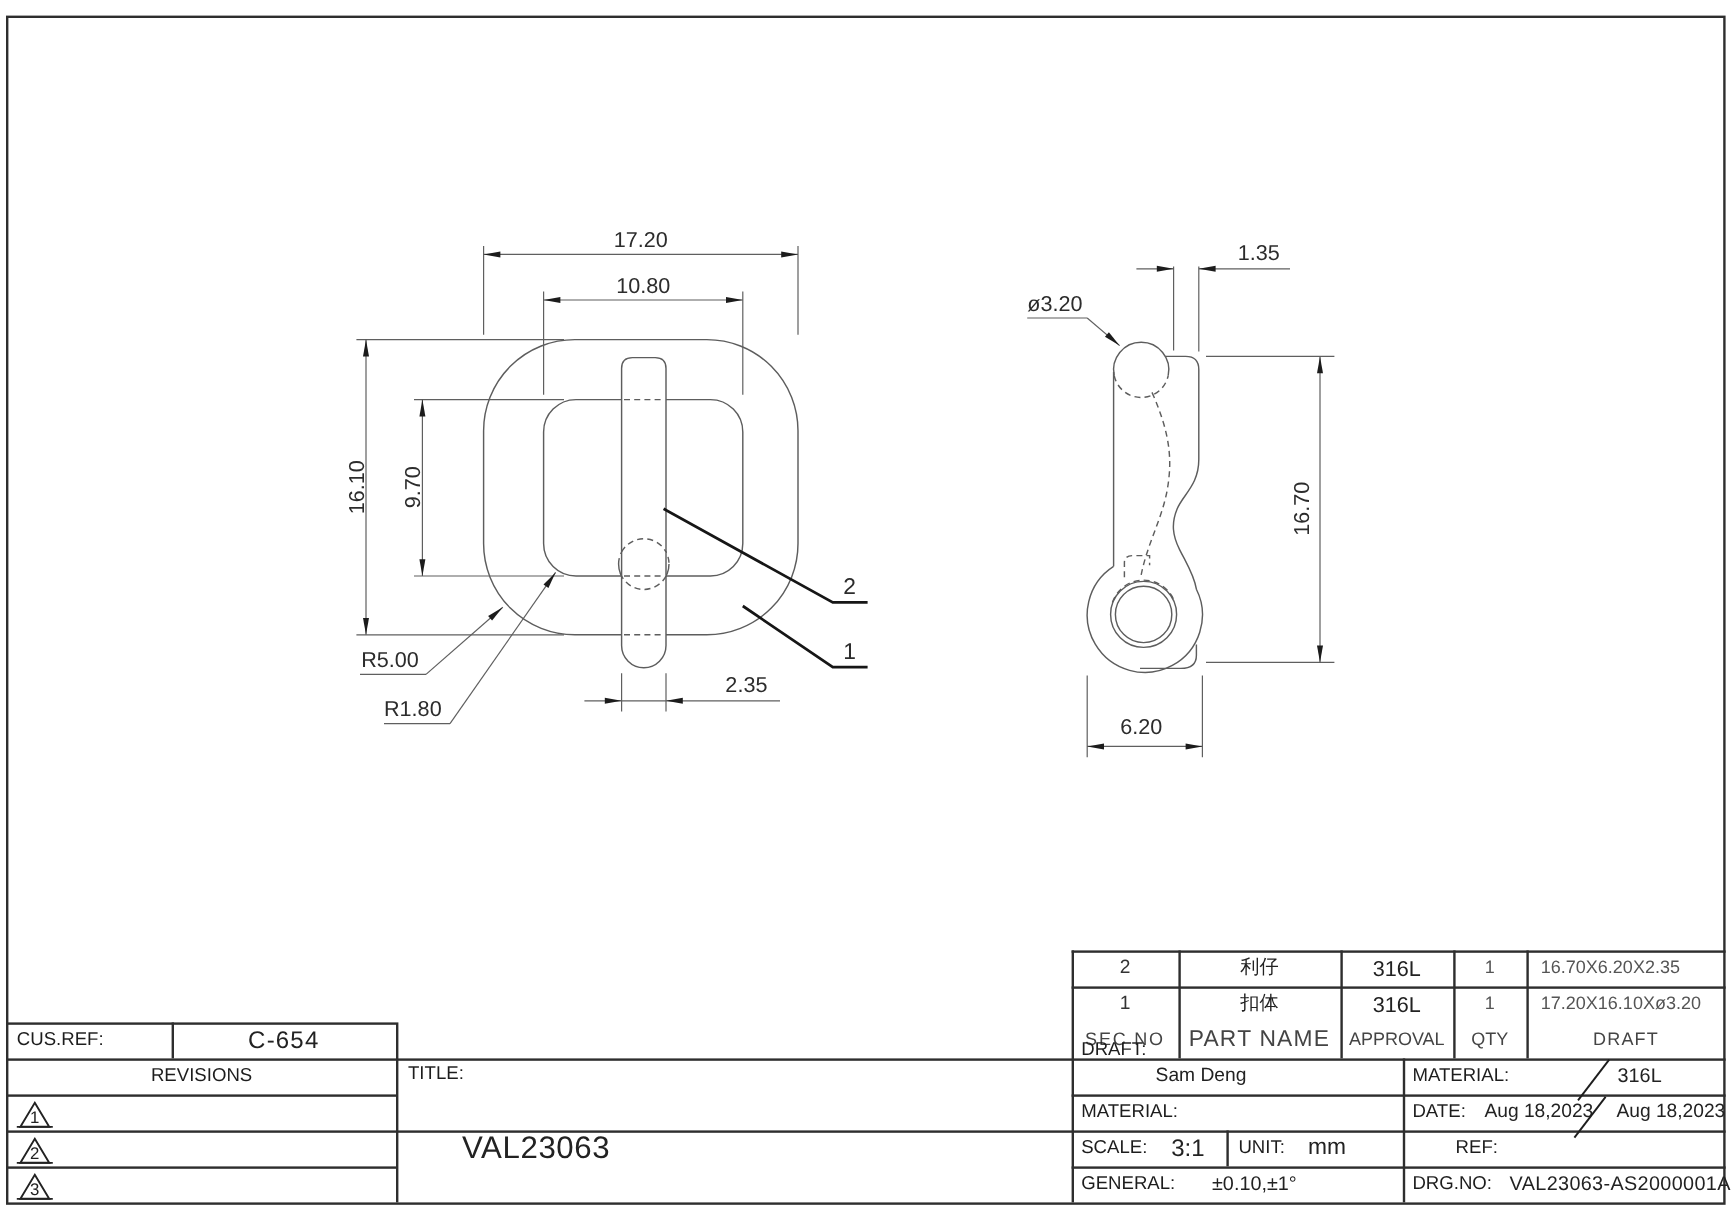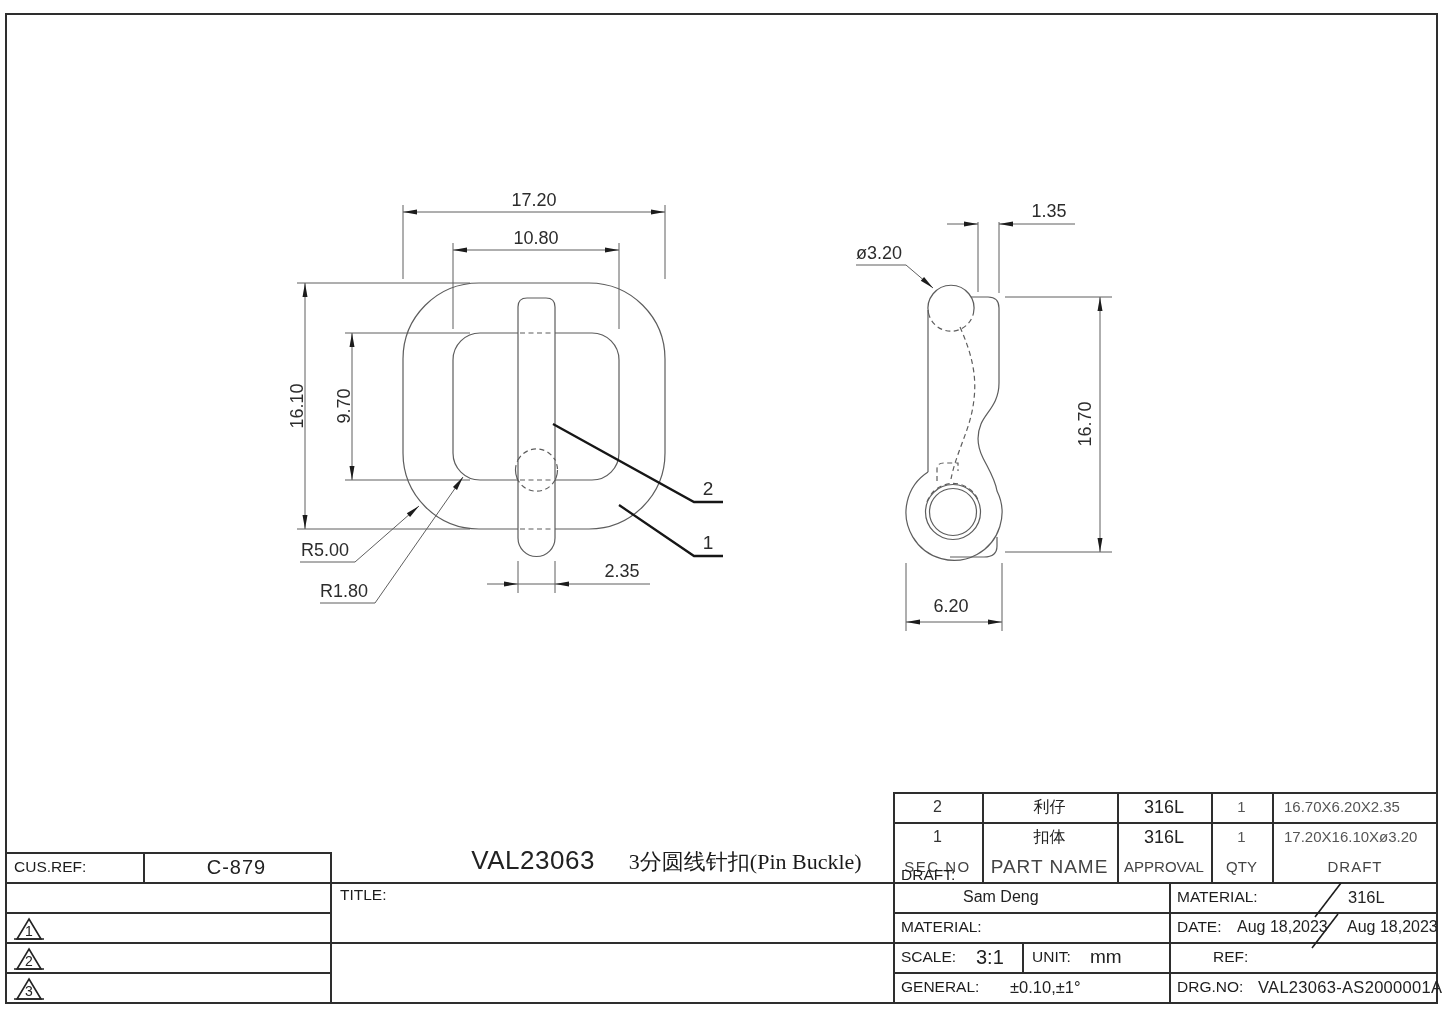--- a/index.html
+++ b/index.html
@@ -30,23 +30,23 @@
   .cell { position:absolute; z-index:3; white-space:nowrap; }
   .lbl  { font-size:15.5px; color:#1d1d1d; }
   .ctr  { text-align:center; }
   .cjk  { font-family:"Liberation Serif","DejaVu Serif",serif; }
   .rev-tri { position:absolute; z-index:3; }
   .logo-wrap { position:absolute; left:330px; top:944px; width:563px; height:58px;
     display:flex; flex-direction:column; align-items:center; justify-content:center; z-index:3; }
   .logo-inner { transform:translateX(-27px); text-align:center; }
   .logo-text { font-size:28px; font-weight:bold; letter-spacing:1.5px; color:#111; }
   .logo-url  { font-size:9.5px; letter-spacing:1.2px; color:#2a2a2a; margin-top:1px; }
-  .title-content { position:absolute; left:330px; top:845px; width:563px; height:46px;
+  .title-content { position:absolute; left:330px; top:933px; width:563px; height:46px;
     display:flex; align-items:baseline; justify-content:center; gap:34px; z-index:3;
-    transform:translateX(55px); }
+    transform:translateX(55px);flex-direction:column; }
   .title-code { font-size:26px; color:#222; letter-spacing:0.5px; }
   .title-name { font-size:22px; color:#1a1a1a; }
 </style>
 </head>
 <body>
 
 <div id="canvas">
 
   <div class="frame"></div>
 
@@ -63,42 +63,42 @@
   <div class="vl" style="left:330px;  top:852px; height:150px;"></div>
   <div class="vl" style="left:893px;  top:792px; height:210px;"></div>
   <div class="vl" style="left:982px;  top:792px; height:90px;"></div>
   <div class="vl" style="left:1117px; top:792px; height:90px;"></div>
   <div class="vl" style="left:1211px; top:792px; height:90px;"></div>
   <div class="vl" style="left:1272px; top:792px; height:90px;"></div>
   <div class="vl" style="left:1169px; top:882px; height:120px;"></div>
   <div class="vl" style="left:1022px; top:942px; height:30px;"></div>
 
   <div class="cell lbl" style="left:14px; top:852px; height:30px; line-height:30px;">CUS.REF:</div>
-  <div class="cell ctr" style="left:143px; top:852px; width:187px; height:30px; line-height:30px; font-size:20px; letter-spacing:1px; color:#222;">C-879</div>
+  <div class="cell ctr" style="left:143px; top:852px; width:187px; height:30px; line-height:30px; font-size:20px; letter-spacing:1px; color:#222;">C-654</div>
+  <div class="cell ctr lbl" style="left:6px; top:882px; width:324px; height:30px; line-height:30px;">REVISIONS</div>
 
   <svg class="rev-tri" style="left:12px; top:915px;" width="34" height="27">
     <line x1="2" y1="24" x2="32" y2="24" stroke="#222" stroke-width="1.5"></line>
     <polygon points="17,4 29,24 5,24" fill="none" stroke="#222" stroke-width="1.6"></polygon>
     <text x="17" y="21" text-anchor="middle" font-size="14" fill="#222">1</text>
   </svg>
   <svg class="rev-tri" style="left:12px; top:945px;" width="34" height="27">
     <line x1="2" y1="24" x2="32" y2="24" stroke="#222" stroke-width="1.5"></line>
     <polygon points="17,4 29,24 5,24" fill="none" stroke="#222" stroke-width="1.6"></polygon>
     <text x="17" y="21" text-anchor="middle" font-size="14" fill="#222">2</text>
   </svg>
   <svg class="rev-tri" style="left:12px; top:975px;" width="34" height="27">
     <line x1="2" y1="24" x2="32" y2="24" stroke="#222" stroke-width="1.5"></line>
     <polygon points="17,4 29,24 5,24" fill="none" stroke="#222" stroke-width="1.6"></polygon>
     <text x="17" y="21" text-anchor="middle" font-size="14" fill="#222">3</text>
   </svg>
 
   <div class="cell lbl" style="left:340px; top:886px;">TITLE:</div>
   <div class="title-content">
     <span class="title-code">VAL23063</span>
-    <span class="title-name cjk">3分圆线针扣(Pin Buckle)</span>
   </div>
 
   <div class="cell ctr" style="left:893px; top:792px; width:89px; height:30px; line-height:30px; font-size:16px; color:#333;">2</div>
   <div class="cell ctr cjk" style="left:982px; top:792px; width:135px; height:30px; line-height:30px; font-size:16px; color:#222;">利仔</div>
   <div class="cell ctr" style="left:1117px; top:792px; width:94px; height:30px; line-height:30px; font-size:18px; color:#222;">316L</div>
   <div class="cell ctr" style="left:1211px; top:792px; width:61px; height:30px; line-height:30px; font-size:15px; color:#555;">1</div>
   <div class="cell" style="left:1284px; top:792px; height:30px; line-height:30px; font-size:15px; color:#555;">16.70X6.20X2.35</div>
 
   <div class="cell ctr" style="left:893px; top:822px; width:89px; height:30px; line-height:30px; font-size:16px; color:#333;">1</div>
   <div class="cell ctr cjk" style="left:982px; top:822px; width:135px; height:30px; line-height:30px; font-size:16px; color:#222;">扣体</div>

